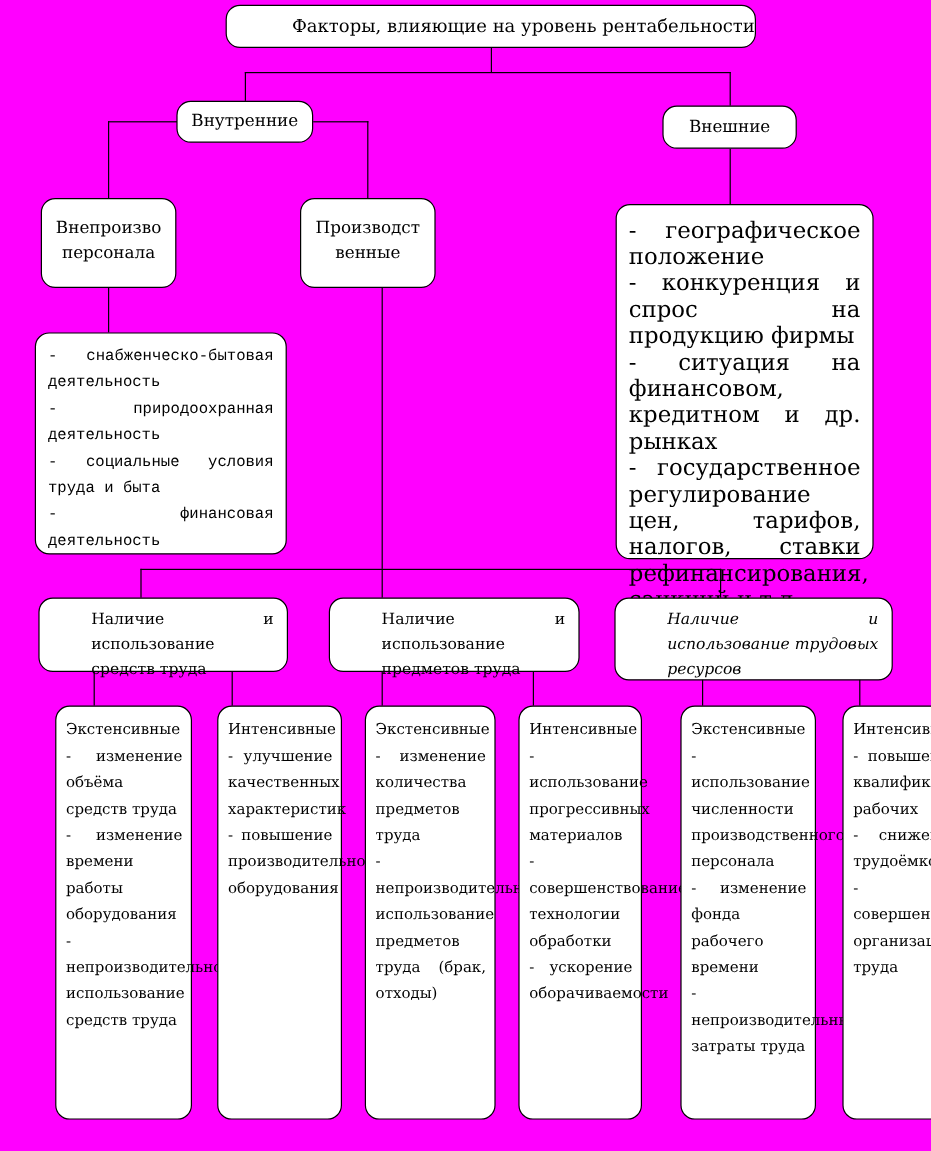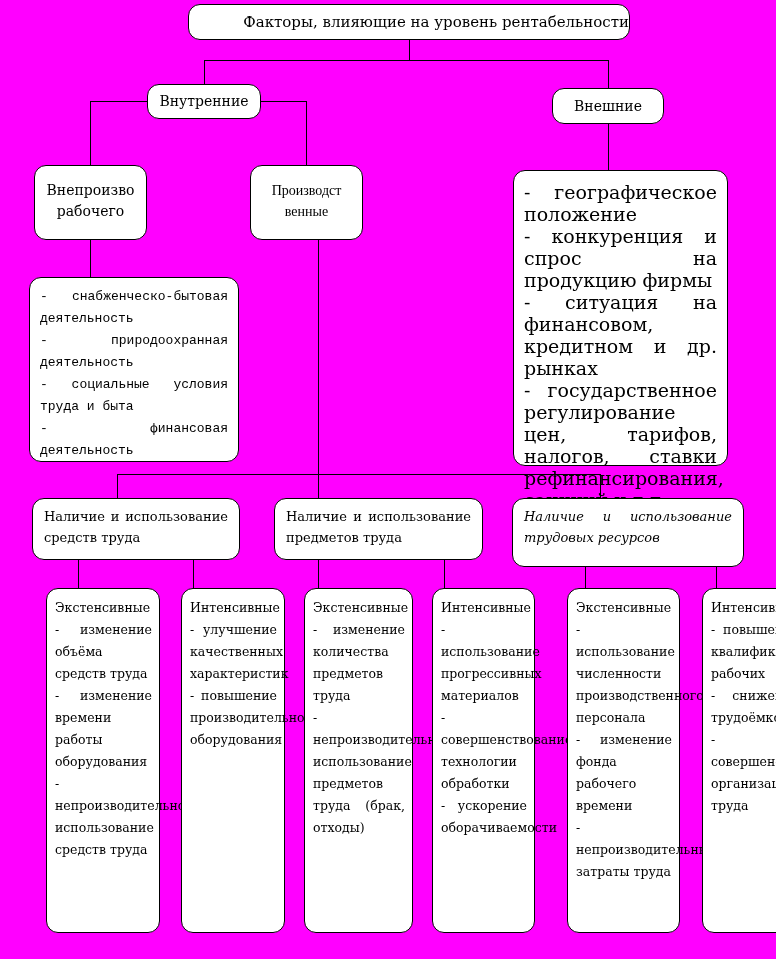--- a/index.html
+++ b/index.html
@@ -48,21 +48,21 @@
   #n-internal { left: 147px; top: 84px; width: 114px; height: 35px; }
   #n-internal .txt { text-align: center; font-size: 14px; line-height: 33px; }
 
   #n-external { left: 552px; top: 88px; width: 112px; height: 36px; }
   #n-external .txt { text-align: center; font-size: 14px; line-height: 34px; }
 
   
   #n-nonprod { left: 34px; top: 165px; width: 113px; height: 75px; }
   #n-nonprod .txt { text-align: center; font-size: 14px; line-height: 21px; padding-top: 14px; }
 
-  #n-prod { left: 250px; top: 165px; width: 113px; height: 75px; font-family: Liberation Serif, serif; }
+  #n-prod { left: 250px; top: 165px; width: 113px; height: 75px; }
   #n-prod .txt { text-align: center; font-size: 14px; line-height: 21px; padding-top: 14px; }
 
   
   #n-nonprod-detail { left: 29px; top: 277px; width: 210px; height: 185px; }
   #n-nonprod-detail .txt {
     font-size: 13px; line-height: 22px;
     padding: 8px 10px 0 10px;
     text-align: justify;
     text-align-last: left;
     font-family: Liberation Mono, monospace;
@@ -78,20 +78,21 @@
 
   
   #n-means { left: 32px; top: 498px; width: 208px; height: 62px; }
   #n-objects { left: 274px; top: 498px; width: 209px; height: 62px; }
   #n-labor { left: 512px; top: 498px; width: 232px; height: 69px; font-style: italic; }
   .mid .txt {
     font-size: 13px; line-height: 21px;
     padding: 7px 11px 0 11px;
     text-align: justify;
     text-align-last: left;
+    margin-left: 32px;
   }
 
   
   .leaf { height: 345px; margin-left: 38px; }
   .leaf .txt {
     font-size: 12.5px;
     line-height: 22px;
     padding: 8px 7px 0 8px;
     text-align: justify;
     text-align-last: left;
@@ -146,21 +147,21 @@
   <div class="node" id="n-internal">
     <span class="txt">Внутренние</span>
   </div>
 
   <div class="node" id="n-external">
     <span class="txt">Внешние</span>
   </div>
 
   <div class="node" id="n-nonprod">
     <span class="txt">Внепроизво
-рабочего</span>
+персонала</span>
   </div>
 
   <div class="node" id="n-prod">
     <span class="txt">Производст
 венные</span>
   </div>
 
   <div class="node" id="n-nonprod-detail">
     <span class="txt">- снабженческо-бытовая деятельность
 -  природоохранная деятельность

